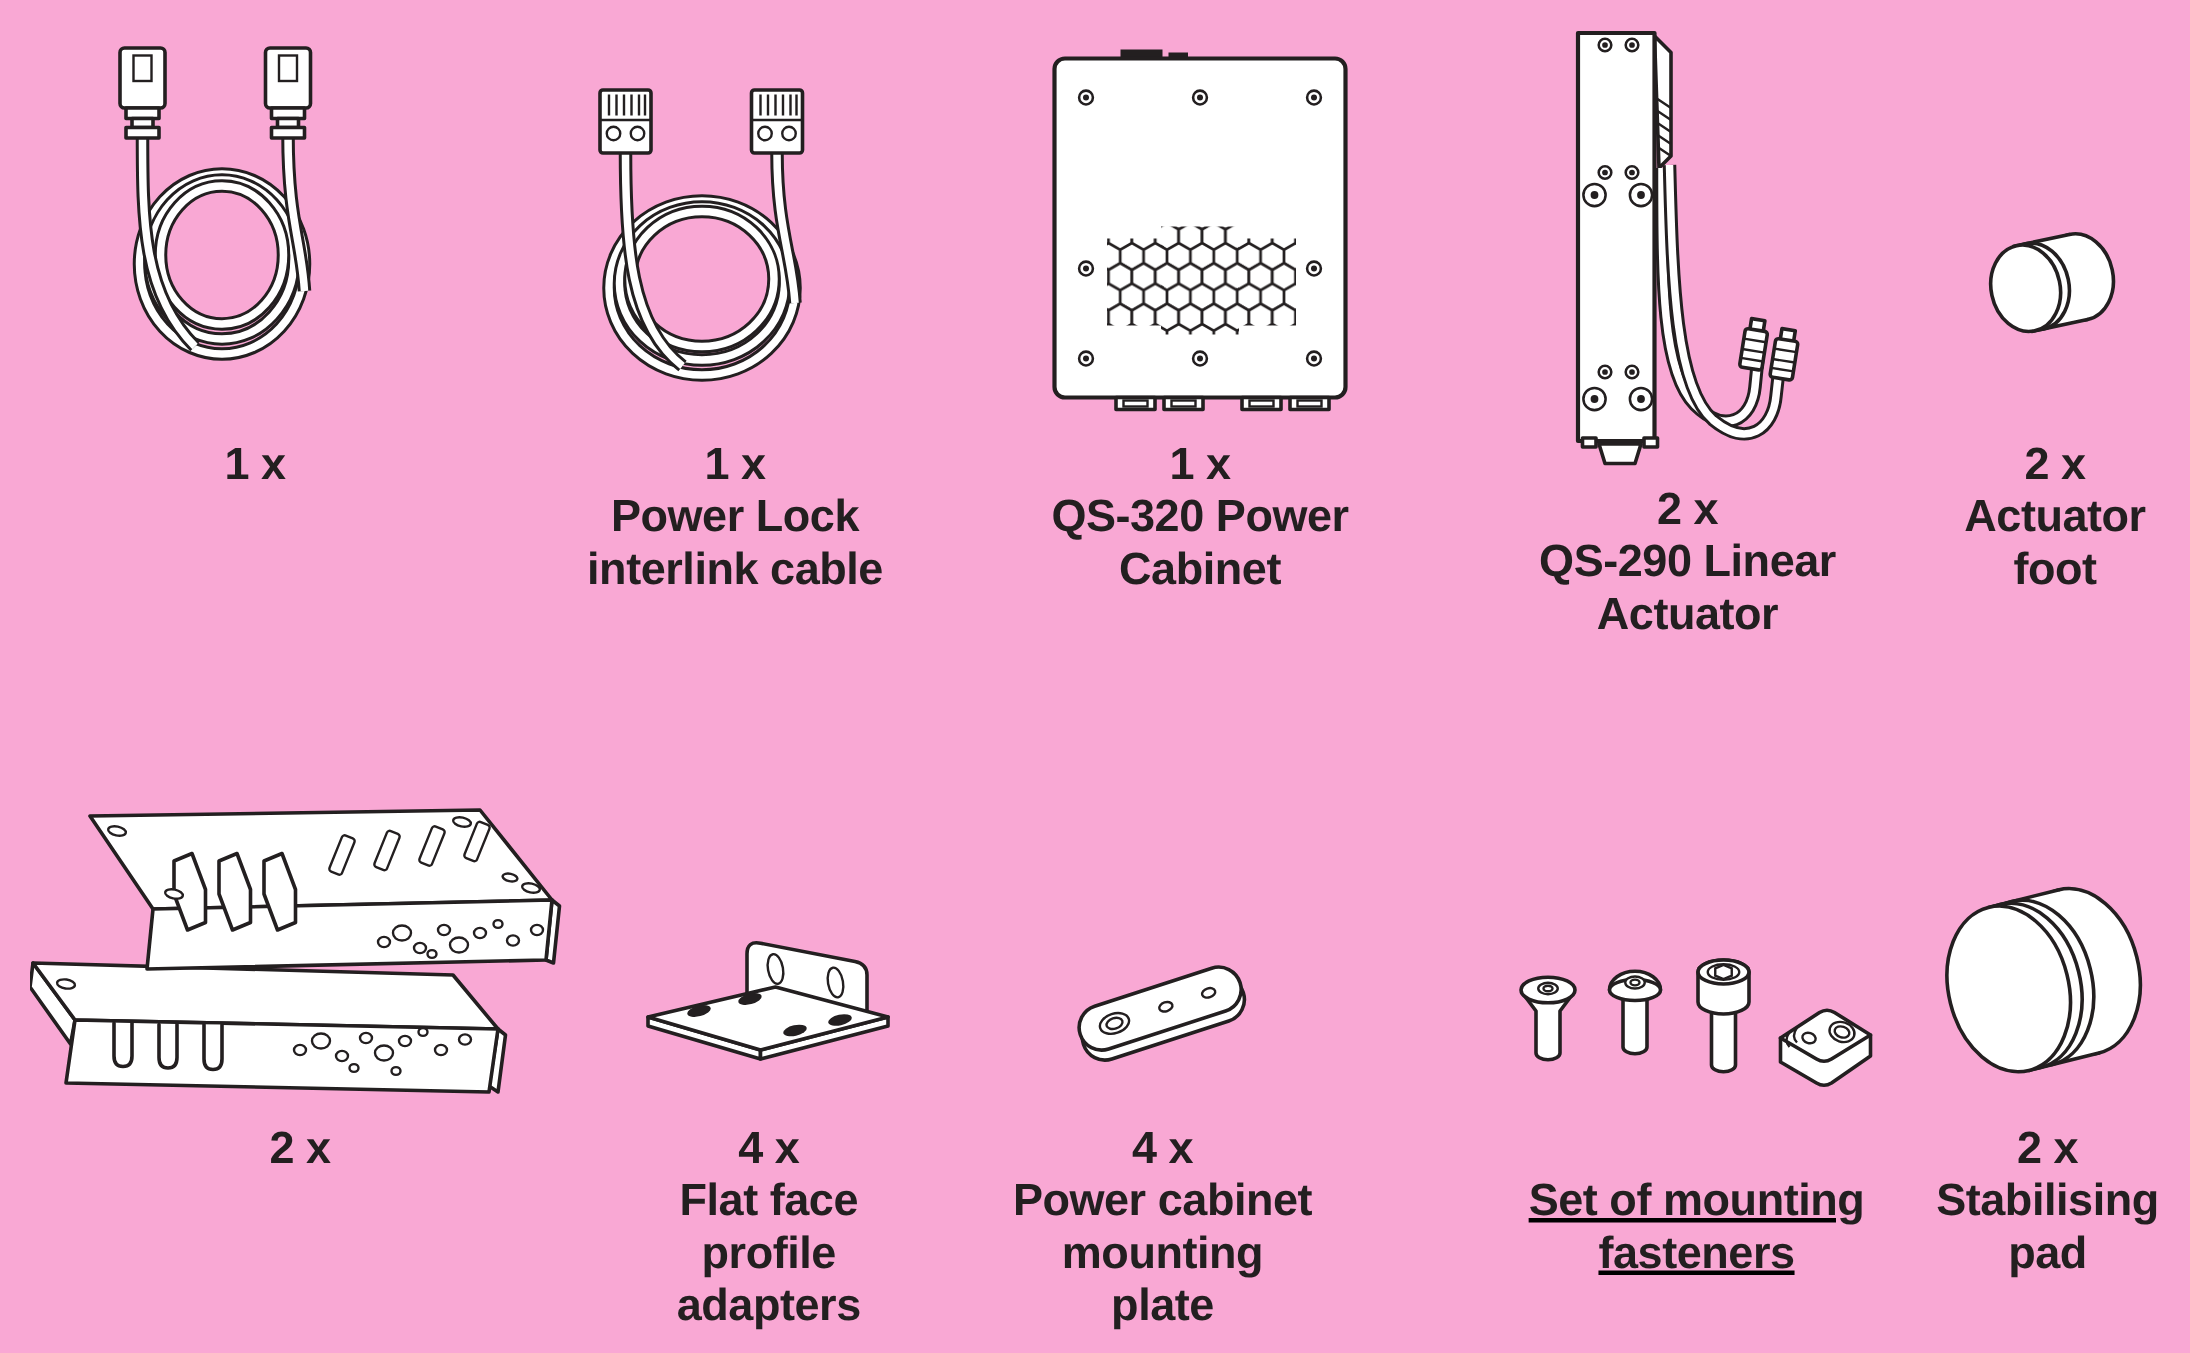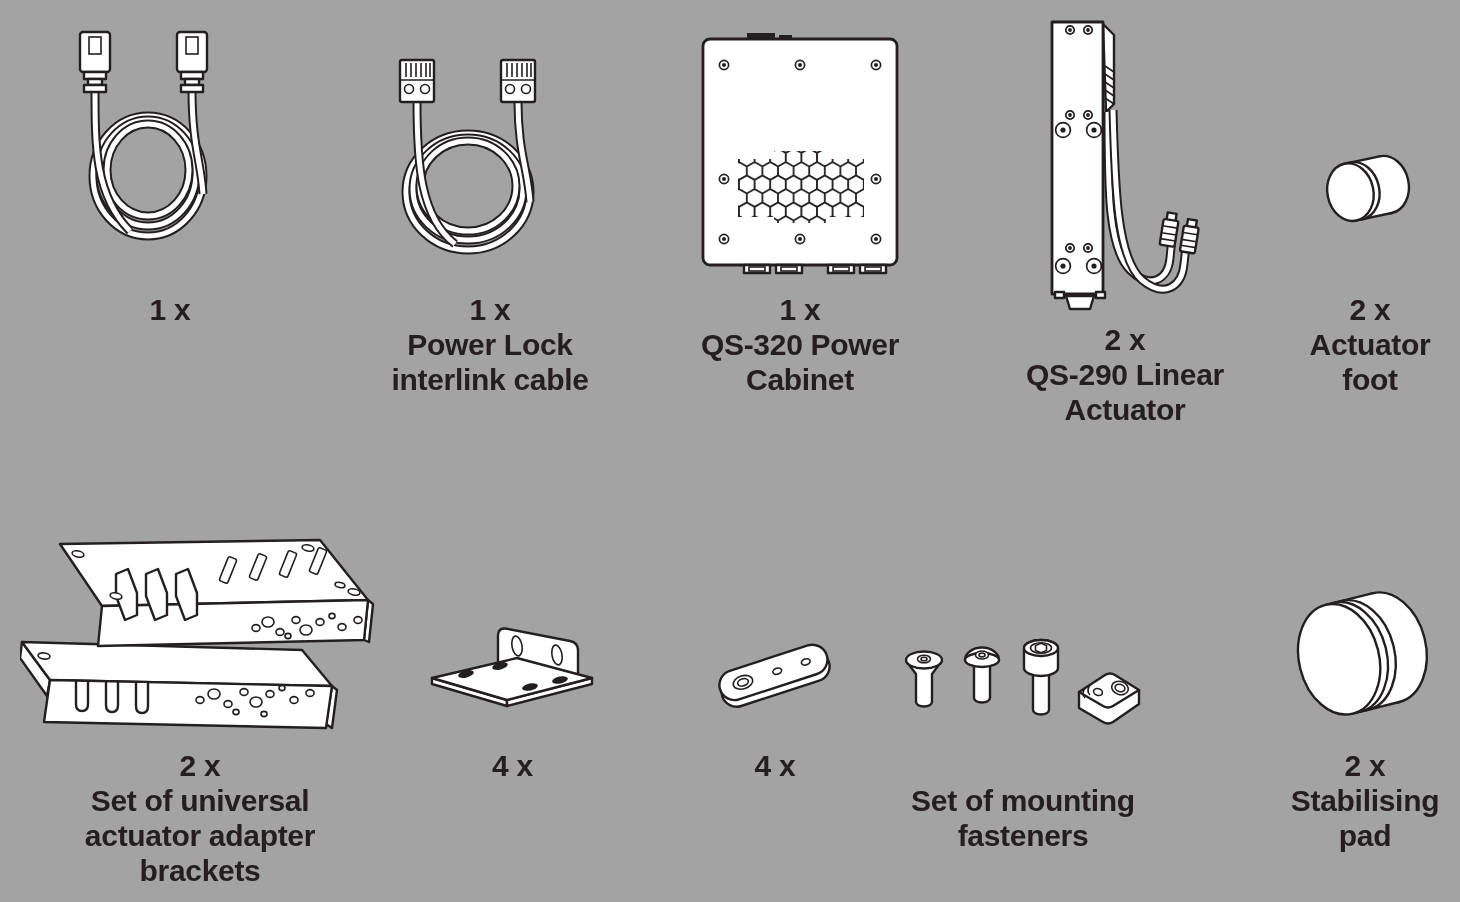--- a/index.html
+++ b/index.html
@@ -1,16 +1,16 @@
 <!DOCTYPE html>
 <html><head>
 <meta charset="utf-8">
 <style>
   html,body{margin:0;padding:0;background:#ffffff;}
-  #canvas{position:relative;width:1460px;height:902px;background:#a3a3a3;overflow:hidden;
+  #canvas{position:relative;width:1460px;height:902px;background:#f9a8d4;overflow:hidden;
           font-family:"Liberation Sans","DejaVu Sans",sans-serif;}
   .cell{position:absolute;display:flex;flex-direction:column;align-items:center;}
   .art{display:flex;justify-content:center;align-items:flex-start;width:100%;}
   .label{width:100%;text-align:center;color:#231f20;font-weight:bold;
          font-size:30px;line-height:35px;letter-spacing:-0.3px;}
   .qty{min-height:35px;white-space:pre-line;}
   .name{white-space:pre-line;}
   
   .ln{fill:#ffffff;stroke:#231f20;stroke-width:2.4;stroke-linejoin:round;stroke-linecap:round;}
   .ln3{fill:#ffffff;stroke:#231f20;stroke-width:2.8;stroke-linejoin:round;}
@@ -22,21 +22,21 @@
   .ti{fill:none;stroke:#ffffff;stroke-width:5;}
   
   #c1{left:30px;top:0;width:280px;}   #c1 .art{height:292px;padding-top:26px;box-sizing:border-box;}
   #c2{left:330px;top:0;width:320px;}  #c2 .art{height:292px;padding-top:52px;box-sizing:border-box;}
   #c3{left:650px;top:0;width:300px;}  #c3 .art{height:292px;padding-top:27px;box-sizing:border-box;}
   #c4{left:970px;top:0;width:310px;}  #c4 .art{height:322px;padding-top:8px;box-sizing:border-box;}
   #c5{left:1280px;top:0;width:180px;} #c5 .art{height:292px;padding-top:140px;box-sizing:border-box;}
   #c6{left:20px;top:522px;width:360px;}   #c6 .art{height:226px;padding-top:8px;box-sizing:border-box;}
   #c7{left:395px;top:522px;width:235px;}  #c7 .art{height:226px;padding-top:92px;box-sizing:border-box;}
   #c8{left:645px;top:522px;width:260px;}  #c8 .art{height:226px;padding-top:102px;box-sizing:border-box;}
-  #c9{left:868px;top:522px;width:310px;}  #c9 .art{height:226px;padding-top:108px;box-sizing:border-box;}
+  #c9{left:976px;top:522px;width:310px;text-decoration:underline;}  #c9 .art{height:226px;padding-top:108px;box-sizing:border-box;}
   #c10{left:1250px;top:522px;width:230px;}#c10 .art{height:226px;padding-top:48px;box-sizing:border-box;}
 </style>
 </head>
 <body>
 
 <div id="canvas">
 
   <div class="cell" id="c1">
     <div class="art">
       <svg width="230" height="232" viewBox="0 0 230 232">
@@ -271,23 +271,20 @@
             <ellipse cx="312" cy="86" rx="3" ry="2.6"></ellipse>
               <ellipse cx="322" cy="97" rx="4" ry="3.4"></ellipse>
             <ellipse cx="338" cy="90" rx="4" ry="3.4"></ellipse>
               <ellipse cx="268" cy="106" rx="3" ry="2.6"></ellipse>
           </g>
         </g>
       </svg>
     </div>
     <div class="label">
       <div class="qty">2 x</div>
-      <div class="name">Set of universal
-actuator adapter
-brackets</div>
     </div>
   </div>
 
   <div class="cell" id="c7">
     <div class="art">
       <svg width="185" height="102" viewBox="0 0 185 102">
         <path class="ln" d="M78,22 Q78,13 87,14.8 L150,27 Q158,28.6 158,36 L158,64 L78,49 Z"></path>
         <ellipse class="tn" cx="97" cy="32" rx="5" ry="10" transform="rotate(-10 97 32)"></ellipse>
         <ellipse class="tn" cx="137" cy="41" rx="5" ry="10" transform="rotate(-10 137 41)"></ellipse>
         <polygon class="ln" points="12,64 87,86 87,92 12,70"></polygon>
@@ -296,38 +293,44 @@
         <g class="ink">
           <ellipse cx="46" cy="60" rx="8" ry="3.5" transform="rotate(-14 46 60)"></ellipse>
           <ellipse cx="80" cy="52" rx="8" ry="3.5" transform="rotate(-14 80 52)"></ellipse>
           <ellipse cx="110" cy="73" rx="8" ry="3.5" transform="rotate(-12 110 73)"></ellipse>
           <ellipse cx="140" cy="66" rx="8" ry="3.5" transform="rotate(-12 140 66)"></ellipse>
         </g>
       </svg>
     </div>
     <div class="label">
       <div class="qty">4 x</div>
+      <div class="name">Flat face
+profile
+adapters</div>
     </div>
   </div>
 
   <div class="cell" id="c8">
     <div class="art">
       <svg width="135" height="92" viewBox="0 0 135 92">
         <g transform="rotate(-18 67 50)">
           <rect class="ln" x="10" y="40" width="112" height="30" rx="15"></rect>
           <rect class="ln" x="10" y="33" width="112" height="30" rx="15"></rect>
           <ellipse class="tn" cx="34" cy="48" rx="10" ry="6.5"></ellipse>
           <ellipse class="tn" cx="34" cy="48" rx="5.5" ry="3.5"></ellipse>
           <ellipse class="tn" cx="70" cy="48" rx="4.5" ry="3"></ellipse>
           <ellipse class="tn" cx="100" cy="48" rx="4.5" ry="3"></ellipse>
         </g>
       </svg>
     </div>
     <div class="label">
       <div class="qty">4 x</div>
+      <div class="name">Power cabinet
+mounting
+plate</div>
     </div>
   </div>
 
   <div class="cell" id="c9">
     <div class="art">
       <svg width="260" height="102" viewBox="0 0 260 102">
         <g>
           <path class="ln" d="M14,32 L23,44 L23,72 A8,4.5 0 0 0 39,72 L39,44 L48,32"></path>
           <ellipse class="ln" cx="31" cy="30" rx="18" ry="8.5"></ellipse>
           <ellipse class="tn" cx="31" cy="29" rx="6.5" ry="3.8"></ellipse>

